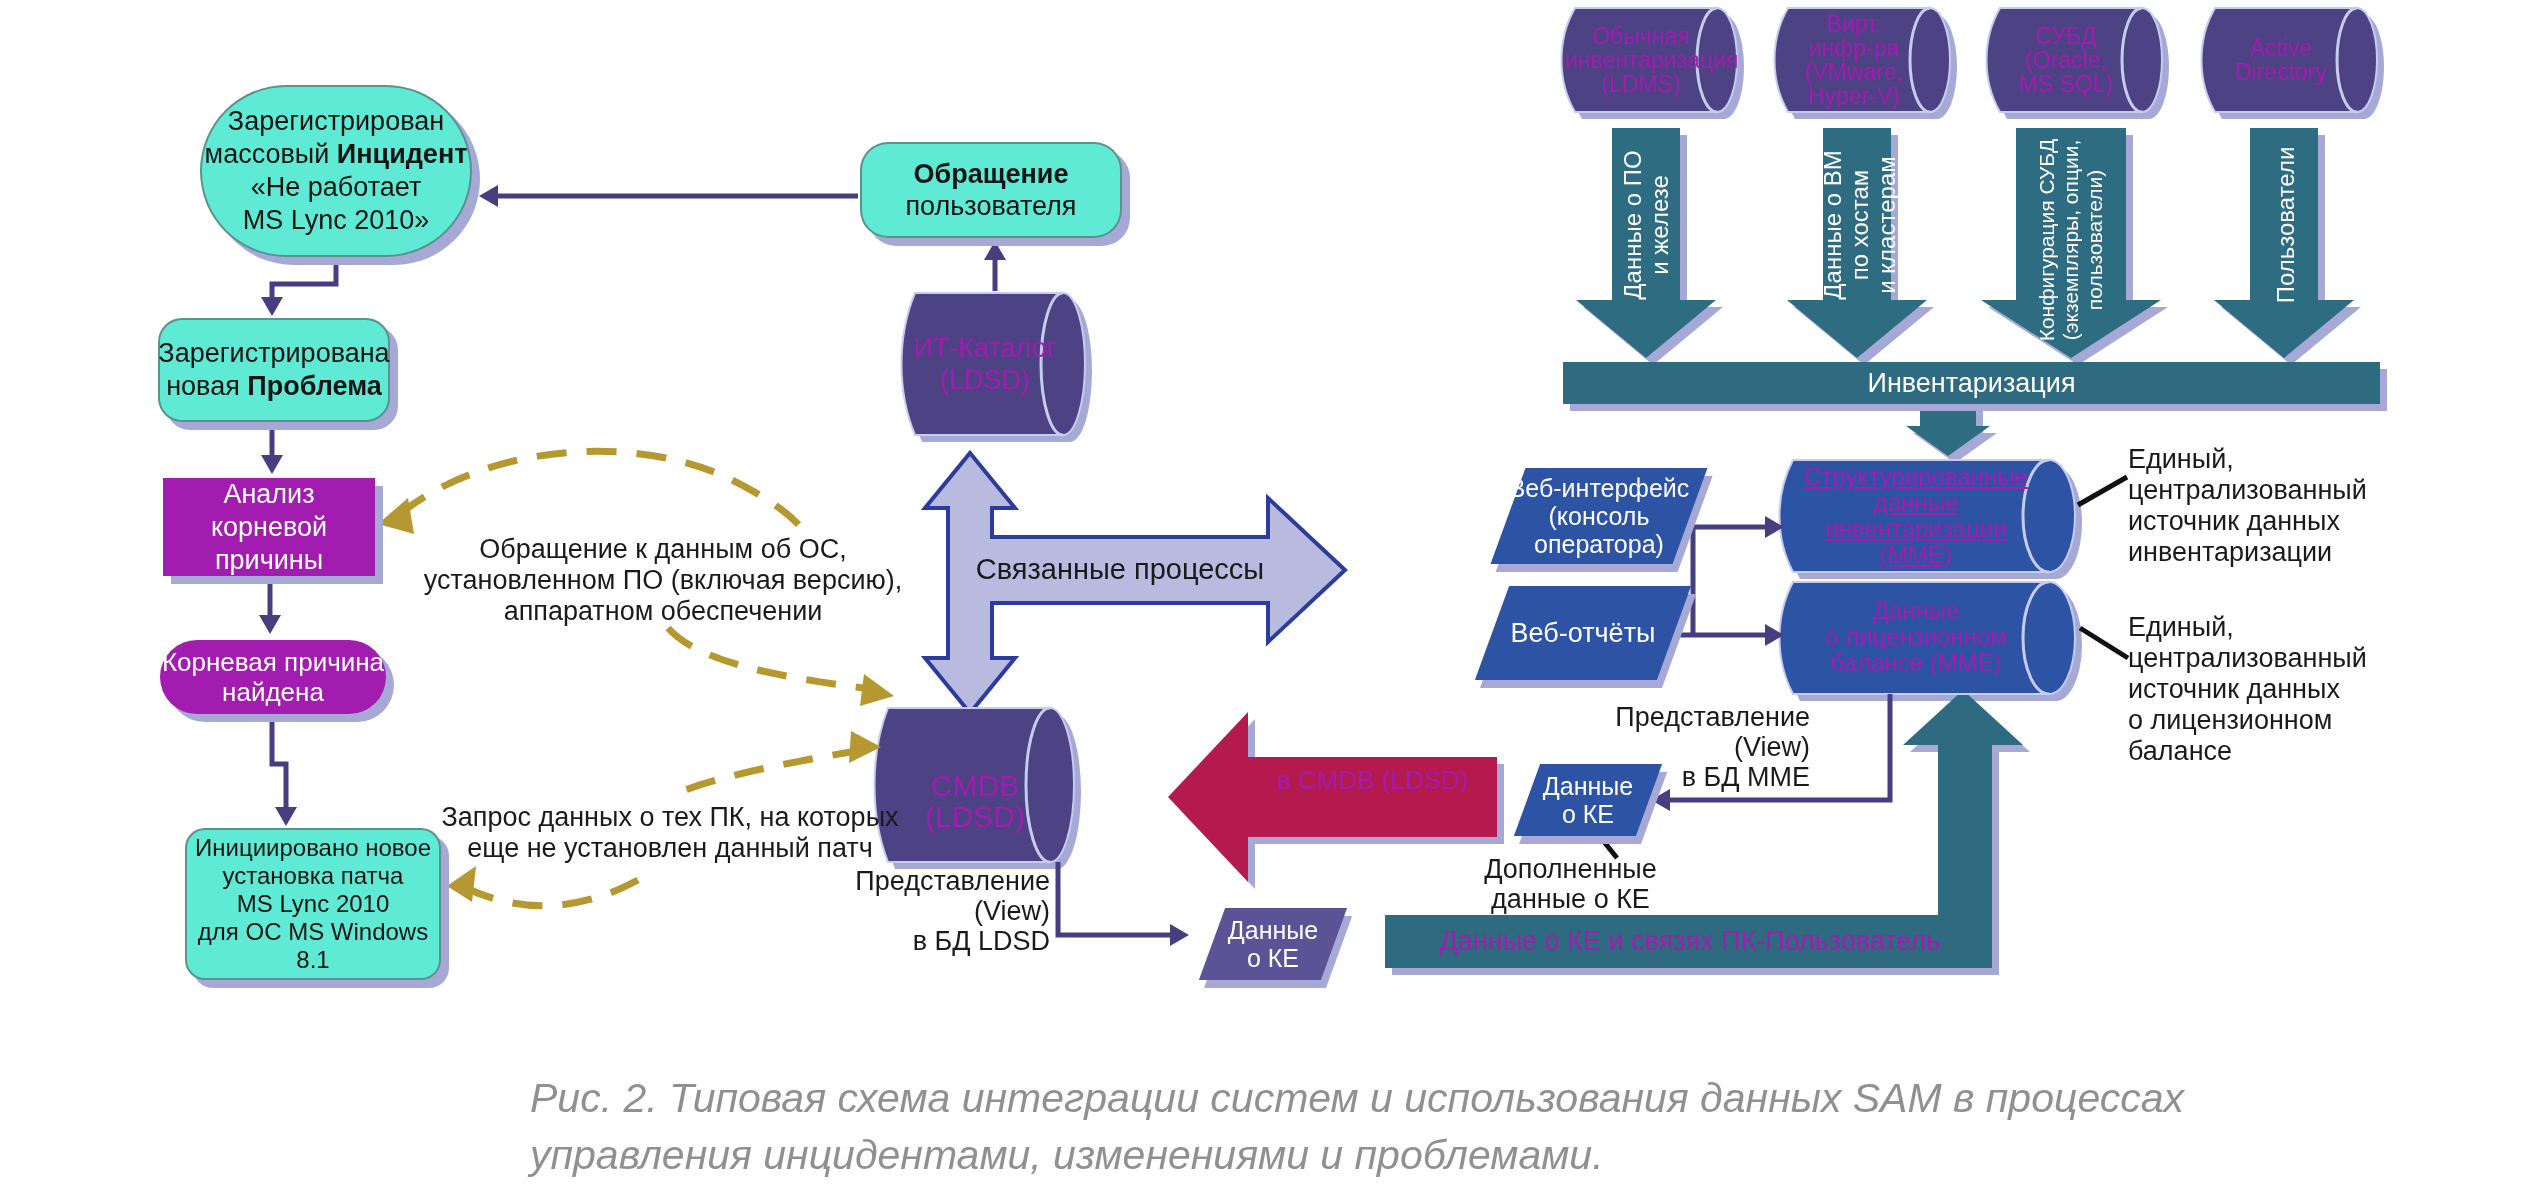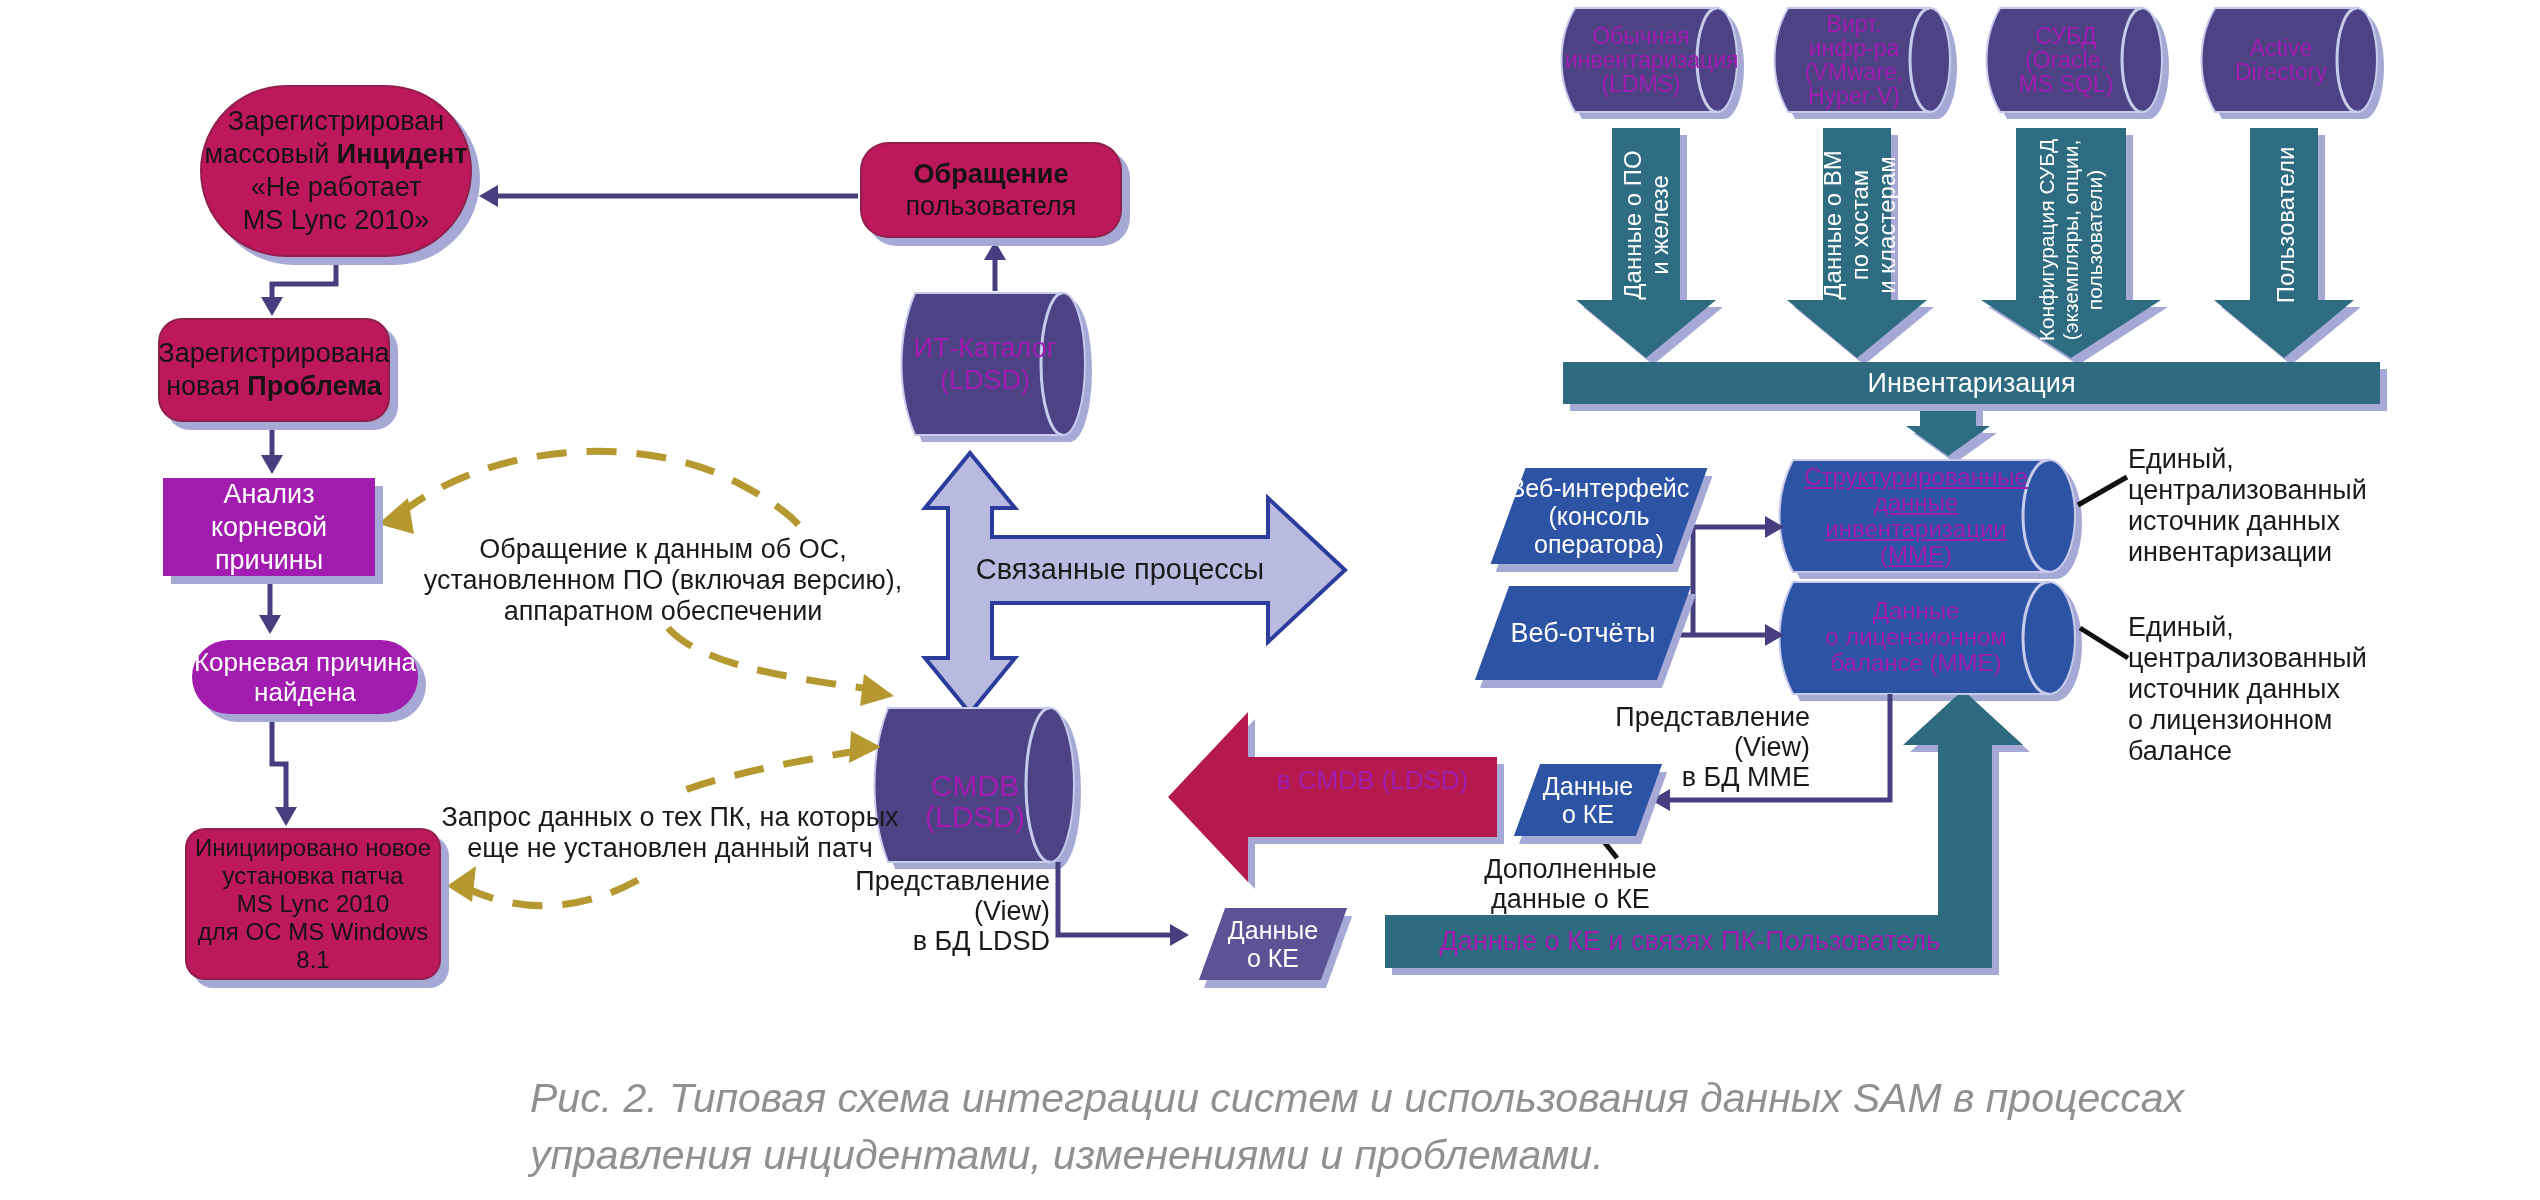--- a/index.html
+++ b/index.html
@@ -1,21 +1,21 @@
 <!DOCTYPE html>
 <html><head>
 <meta charset="utf-8">
 <style>
   html,body{margin:0;padding:0;background:#fff;}
   #canvas{position:relative;width:2540px;height:1200px;background:#fff;
           font-family:"Liberation Sans",sans-serif;color:#1a1a1a;overflow:hidden;}
   #shapes{position:absolute;left:0;top:0;z-index:1;}
   .node{position:absolute;z-index:2;display:flex;flex-direction:column;justify-content:center;
         align-items:center;text-align:center;box-sizing:border-box;}
-  .pink{background:#be185d;border:2px solid rgba(90,40,55,.45);box-shadow:8px 8px 0 #a6a9d6;color:#141414;}
+  .pink{background:#5eead4;border:2px solid rgba(90,40,55,.45);box-shadow:8px 8px 0 #a6a9d6;color:#141414;}
   .purple{background:#a21caf;color:#fff;box-shadow:8px 8px 0 #a6a9d6;}
   .txt{position:absolute;z-index:3;font-size:27px;line-height:31px;}
   .center{text-align:center;} .right{text-align:right;}
   .white{color:#a21caf;}
   .b{font-weight:bold;}
   .para{position:absolute;z-index:2;transform:skewX(-20deg);box-shadow:8px 8px 0 #a6a9d6;}
   .para>.in{width:100%;height:100%;transform:skewX(20deg);display:flex;flex-direction:column;
             justify-content:center;align-items:center;text-align:center;color:#fff;}
   .blue{background:#2d53a5;} .slate{background:#5b5395;}
   .rot{position:absolute;z-index:3;transform:rotate(-90deg);display:flex;flex-direction:column;
@@ -143,21 +143,21 @@
 <div class="node pink" style="left:158px;top:318px;width:232px;height:104px;border-radius:24px;font-size:27px;line-height:33px;">
   <div>Зарегистрирована</div>
   <div><span>новая </span><span class="b">Проблема</span></div>
 </div>
 
 <div class="node purple" style="left:163px;top:478px;width:212px;height:98px;font-size:27px;line-height:33px;">
   <div>Анализ корневой</div>
   <div>причины</div>
 </div>
 
-<div class="node purple" style="left:160px;top:640px;width:226px;height:74px;border-radius:37px;font-size:26px;line-height:30px;margin-left:32px;">
+<div class="node purple" style="left:160px;top:640px;width:226px;height:74px;border-radius:37px;font-size:26px;line-height:30px;">
   <div>Корневая причина</div>
   <div>найдена</div>
 </div>
 
 <div class="node pink" style="left:185px;top:828px;width:256px;height:152px;border-radius:20px;font-size:24px;line-height:28px;">
   <div>Инициировано новое</div>
   <div>установка патча</div>
   <div>MS Lync 2010</div>
   <div>для ОС MS Windows 8.1</div>
 </div>

